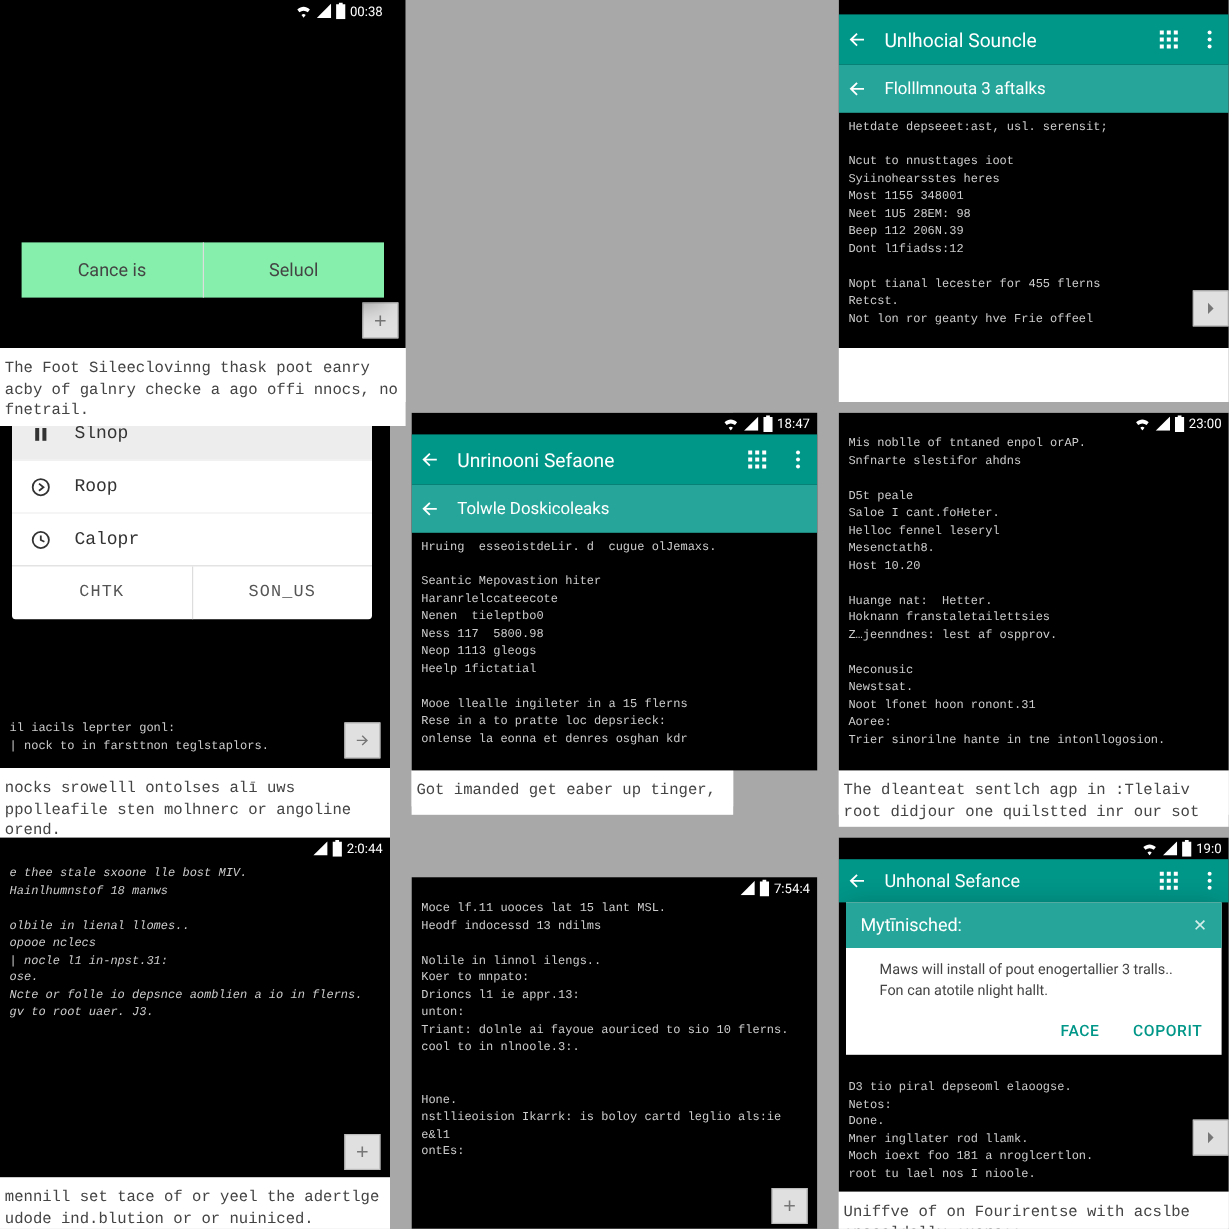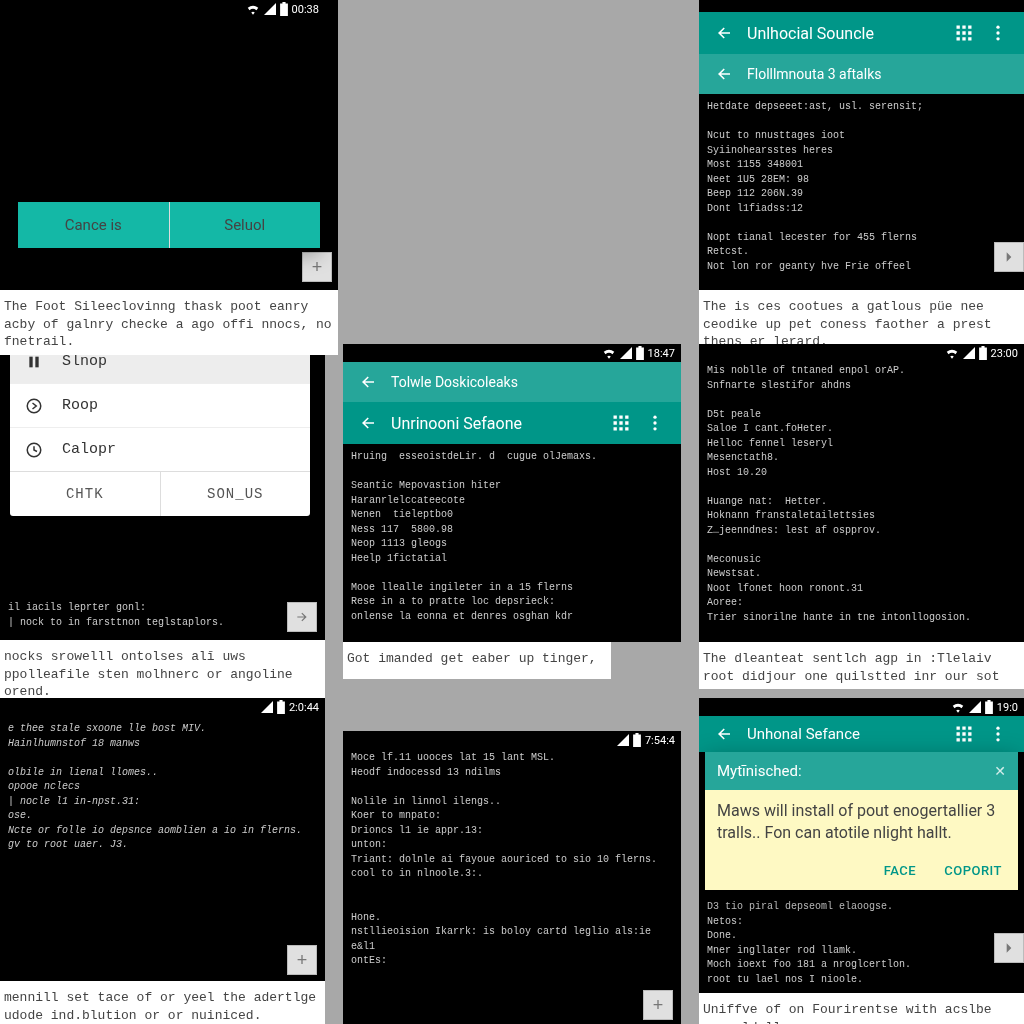--- a/index.html
+++ b/index.html
@@ -1,20 +1,20 @@
 <!DOCTYPE html>
 <html><head>
 <meta charset="utf-8">
 <style>
 * { box-sizing: border-box; margin: 0; padding: 0; }
 body { width: 1024px; height: 1024px; background: #a8a8a8; font-family: Roboto, Arial, sans-serif; font-size: 13px; position: relative; overflow: hidden; }
 .cell { position: absolute; background: #fff; }
 .phone { background: #000; color: #ccc; font-family: "Courier New", monospace; font-size: 10px; position: relative; overflow: hidden; }
 .statusbar { position: absolute; top: 0; right: 0; height: 18px; display: flex; align-items: center; gap: 4px; color: #fff; font-family: Roboto, Arial, sans-serif; font-size: 11px; padding-right: 6px; z-index: 5; }
-.appbar { background: #009688; color: #fff; height: 42px; display: flex; align-items: center; padding: 0 16px; font-family: Roboto, Arial, sans-serif; font-size: 16px; }
+.appbar { background: #009688; color: #fff; height: 42px; display: flex; align-items: center; padding: 0 6px; font-family: Roboto, Arial, sans-serif; font-size: 16px; }
 .appbar.sub { background: #26a69a; height: 40px; font-size: 14px; }
 .appbar .back { width: 18px; height: 18px; margin-right: 14px; }
 .appbar .spacer { flex: 1; }
 .appbar .iconbtn { width: 20px; height: 20px; margin-left: 14px; }
 .term { padding: 6px 8px; line-height: 1.45; white-space: pre-wrap; }
 .caption { background: #fff; color: #444; font-family: Liberation Mono, monospace; font-size: 13px; line-height: 1.35; padding: 8px 4px 4px 4px; }
 .fab { position: absolute; width: 30px; height: 30px; background: #e0e0e0; border: 1px solid #bbb; display: flex; align-items: center; justify-content: center; color: #777; font-size: 18px; font-family: Arial, sans-serif; }
 
 
 .menu-card { position: absolute; background: #fff; border-radius: 3px; box-shadow: 0 6px 20px rgba(0,0,0,.25); }
@@ -22,29 +22,29 @@
 .menu-item { display: flex; align-items: center; height: 44px; padding: 0 14px; border-top: 1px solid #eee; color: #333; font-size: 15px; }
 .menu-item.selected { background: #ededed; }
 .menu-icon { width: 20px; height: 20px; margin-right: 18px; display: flex; align-items: center; justify-content: center; }
 .menu-toggle { width: 32px; height: 14px; background: #b2dfdb; border-radius: 8px; position: relative; margin-left: auto; }
 .menu-toggle::after { content: ""; position: absolute; width: 18px; height: 18px; background: #009688; border-radius: 50%; top: -2px; right: -2px; }
 .menu-btnbar { display: flex; border-top: 1px solid #ddd; }
 .menu-btn { flex: 1; text-align: center; padding: 14px 0; color: #555; font-size: 14px; letter-spacing: 1px; }
 .menu-btn + .menu-btn { border-left: 1px solid #ddd; }
 
 
-.dlg2 { position: absolute; background: #14b8a6; box-shadow: 0 6px 20px rgba(0,0,0,.35); display: flex; font-family: Roboto, Arial, sans-serif; }
+.dlg2 { position: absolute; background: #86efac; box-shadow: 0 6px 20px rgba(0,0,0,.35); display: flex; font-family: Roboto, Arial, sans-serif; }
 .dlg2 .btn { flex: 1; text-align: center; padding: 14px 0; color: #444; font-size: 15px; }
 .dlg2 .btn + .btn { border-left: 1px solid #ddd; }
 
 
-.dlg9 { position: absolute; background: #fef9c3; box-shadow: 0 8px 24px rgba(0,0,0,.4); font-family: Roboto, Arial, sans-serif; }
+.dlg9 { position: absolute; background: #ffffff; box-shadow: 0 8px 24px rgba(0,0,0,.4); font-family: Roboto, Arial, sans-serif; }
 .dlg9-head { display: flex; align-items: center; padding: 10px 12px; background: #26a69a; color: #fff; font-size: 15px; }
 .dlg9-head .x { margin-left: auto; font-size: 14px; opacity: .8; }
-.dlg9-body { padding: 10px 12px; font-size: 16px; color: #444; line-height: 1.4; }
+.dlg9-body { padding: 10px 28px; font-size: 12px; color: #444; line-height: 1.4; }
 .dlg9-actions { display: flex; justify-content: flex-end; gap: 28px; padding: 8px 16px 12px 16px; font-size: 13px; font-weight: 500; color: #009688; letter-spacing: .5px; }
 
 svg { display: block; }
 </style>
 </head>
 <body>
 
 <div class="cell" style="left:0; top:0; width:325px; height:685px;">
   <div class="phone" style="position:absolute; left:0; top:0; width:325px; height:640px;">
     <div class="statusbar">
@@ -204,59 +204,57 @@
 
 Nopt tianal lecester for 455 flerns
 Retcst.
 Not lon ror geanty hve Frie offeel</div>
     <div class="fab" style="right:0px; bottom:18px;">
       <svg width="14" height="14" viewBox="0 0 24 24">
           <path fill="#777" d="M8 4l8 8-8 8z"></path>
         </svg>
     </div>
   </div>
-  <div class="caption">The is ces cootues a gatlous püe nee ceodike up
-pet coness faother a prest thens er lerard.</div>
 </div>
 
 <div class="cell" style="left:343px; top:344px; width:268px; height:335px;">
   <div class="phone" style="width:338px; height:298px;">
     <div class="statusbar">
       <svg width="14" height="12" viewBox="0 0 24 20">
           <path fill="#fff" d="M12 20l-3-4c2-2 4-2 6 0zm-6-8l-3-4c6-5 12-5 18 0l-3 4c-4-3-8-3-12 0z"></path>
         </svg>
       <svg width="12" height="12" viewBox="0 0 20 20">
           <path fill="#fff" d="M0 20L20 0v20z"></path>
         </svg>
       <svg width="8" height="14" viewBox="0 0 10 18">
           <path fill="#fff" d="M3 0h4v2h3v16H0V2h3z"></path>
         </svg>
       <span>18:47</span>
     </div>
     <div style="height:18px;"></div>
+    <div class="appbar">
+      <svg class="back" viewBox="0 0 24 24">
+          <path fill="#fff" d="M20 11H8l5-5-1.4-1.4L4 12l7.6 7.4L13 18l-5-5h12z"></path>
+        </svg>
+      <span>Unrinooni Sefaone</span>
+      <span class="spacer"></span>
+      <svg class="iconbtn" viewBox="0 0 24 24">
+          <path fill="#fff" d="M3 3h4v4H3zm7 0h4v4h-4zm7 0h4v4h-4zM3 10h4v4H3zm7 0h4v4h-4zm7 0h4v4h-4zM3 17h4v4H3zm7 0h4v4h-4zm7 0h4v4h-4z"></path>
+        </svg>
+      <svg class="iconbtn" viewBox="0 0 24 24">
+          <circle cx="12" cy="5" r="2" fill="#fff"></circle>
+          <circle cx="12" cy="12" r="2" fill="#fff"></circle>
+          <circle cx="12" cy="19" r="2" fill="#fff"></circle>
+        </svg>
+    </div>
     <div class="appbar sub">
       <svg class="back" viewBox="0 0 24 24">
           <path fill="#fff" d="M20 11H8l5-5-1.4-1.4L4 12l7.6 7.4L13 18l-5-5h12z"></path>
         </svg>
       <span>Tolwle Doskicoleaks</span>
-    </div>
-    <div class="appbar">
-      <svg class="back" viewBox="0 0 24 24">
-          <path fill="#fff" d="M20 11H8l5-5-1.4-1.4L4 12l7.6 7.4L13 18l-5-5h12z"></path>
-        </svg>
-      <span>Unrinooni Sefaone</span>
-      <span class="spacer"></span>
-      <svg class="iconbtn" viewBox="0 0 24 24">
-          <path fill="#fff" d="M3 3h4v4H3zm7 0h4v4h-4zm7 0h4v4h-4zM3 10h4v4H3zm7 0h4v4h-4zm7 0h4v4h-4zM3 17h4v4H3zm7 0h4v4h-4zm7 0h4v4h-4z"></path>
-        </svg>
-      <svg class="iconbtn" viewBox="0 0 24 24">
-          <circle cx="12" cy="5" r="2" fill="#fff"></circle>
-          <circle cx="12" cy="12" r="2" fill="#fff"></circle>
-          <circle cx="12" cy="19" r="2" fill="#fff"></circle>
-        </svg>
     </div>
     <div class="term">Hruing  esseoistdeLir. d  cugue olJemaxs.
 
 Seantic Mepovastion hiter
 Haranrlelccateecote
 Nenen  tieleptbo0
 Ness 117  5800.98
 Neop 1113 gleogs
 Heelp 1fictatial
 

